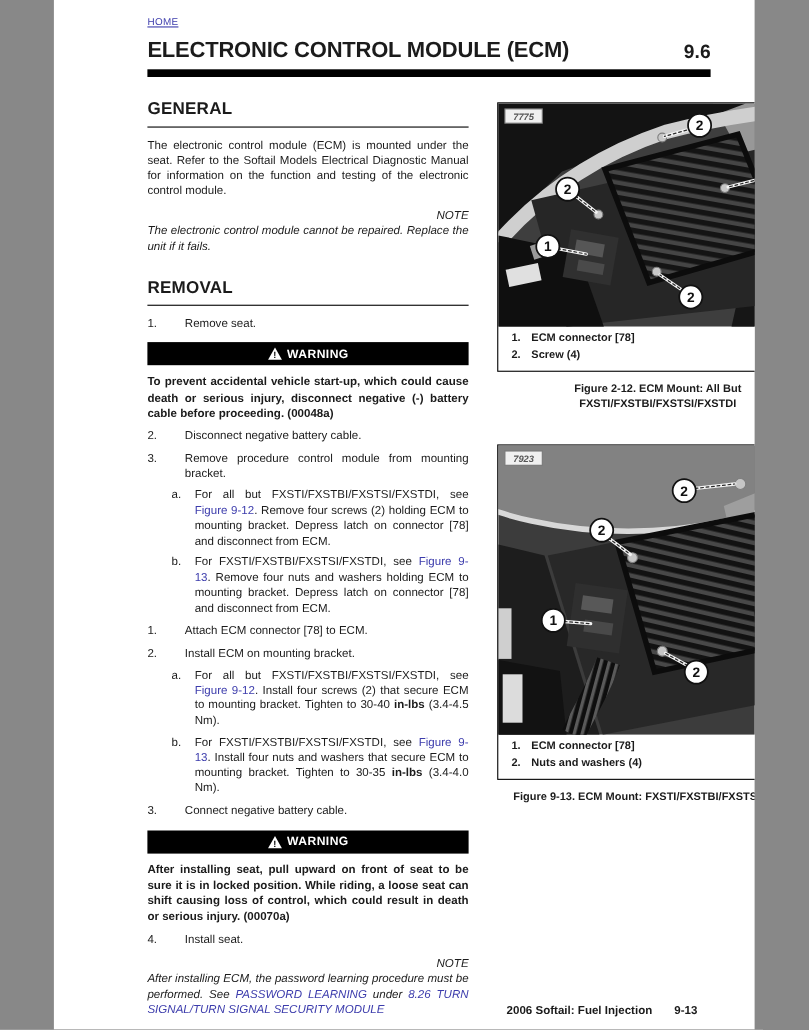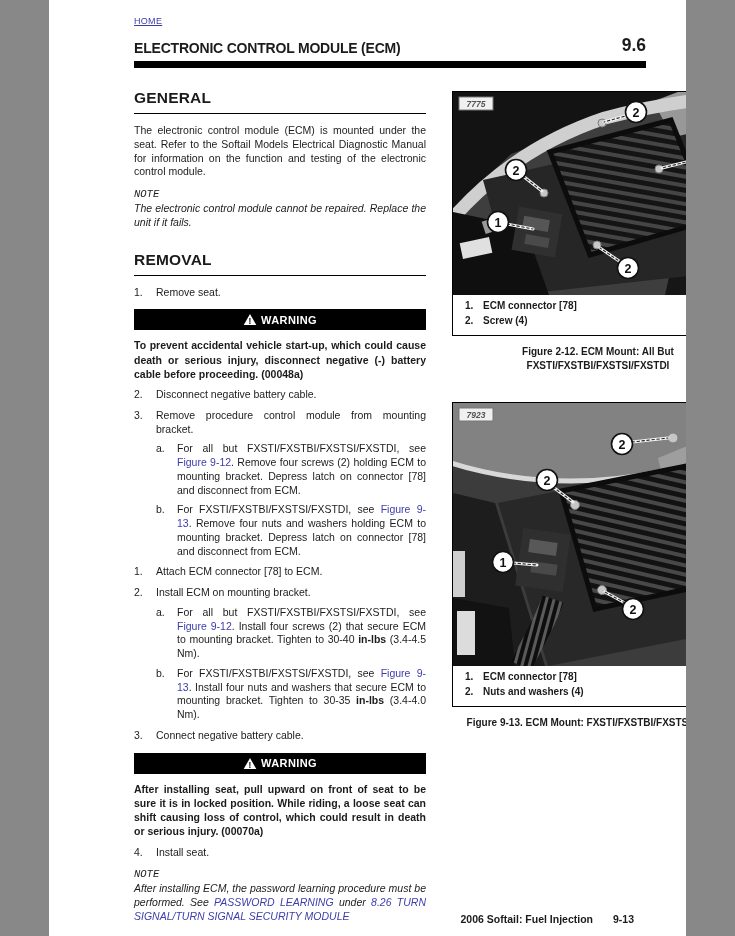--- a/index.html
+++ b/index.html
@@ -6,37 +6,37 @@
   html,body { background:#888; }
   .page {
     position:relative; width:637px; height:936px; background:#fff;
     font-family:"Liberation Sans", sans-serif; color:#1b1b1b;
     margin:0 auto; overflow:hidden;
   }
   
   .header { padding:10px 40px 0 85px; }
   .home-link { font-size:9px; color:#3c3cac; text-decoration:underline; cursor:pointer; letter-spacing:.3px; }
   .title-row { display:flex; justify-content:space-between; align-items:flex-end; margin-top:7px; }
-  .page-title { font-size:14px; font-weight:bold; letter-spacing:-0.2px; }
+  .page-title { font-size:20px; font-weight:bold; letter-spacing:-0.2px; }
   .section-num { font-size:17.5px; font-weight:bold; }
   .black-bar { height:7px; background:#000; margin:5px 40px 0 85px; }
   
   .content { display:flex; padding:0 40px 0 85px; }
   .col-left  { width:292px; flex:none; }
   .gutter { width:26px; flex:none; }
   .col-right { width:292px; flex:none; padding-top:23px; }
   
   h2.sec-head { font-size:15.5px; font-weight:bold; letter-spacing:.2px;
     border-bottom:1.5px solid #000; padding-bottom:6px; margin-top:21px; margin-bottom:10px; }
   .body-text { font-size:10.5px; line-height:1.31; text-align:justify; }
-  .note-label { font-size:10.5px; font-style:italic; text-align:left; margin-top:9px;font-family:Liberation Mono, monospace; }
+  .note-label { font-size:10.5px; font-style:italic; text-align:right; margin-top:9px; }
   .note-text { font-size:10.5px; font-style:italic; line-height:1.31; text-align:justify; margin-top:2px; }
   .step { display:flex; margin-top:7px; font-size:10.5px; line-height:1.31; }
   .step-num { width:22px; flex:none; }
-  .step-txt { flex:1; text-align:justify; }
+  .step-txt { flex:1; text-align:justify;margin-left:12px; }
   .substep { display:flex; margin:6px 0 0 22px; font-size:10.5px; line-height:1.31; }
   .sub-num { width:21px; flex:none; }
   .sub-txt { flex:1; text-align:justify; }
   .warn-banner { margin:10px 0 8px; height:21px; background:#000; color:#fff;
     display:flex; align-items:center; justify-content:center; gap:4px;
     font-size:11px; font-weight:bold; letter-spacing:.4px; }
   .warn-text { font-size:10.5px; font-weight:bold; line-height:1.36; text-align:justify; }
   .link { color:#3c3cac; cursor:pointer; text-decoration:none; }
   b.inb { font-weight:bold; }
   

